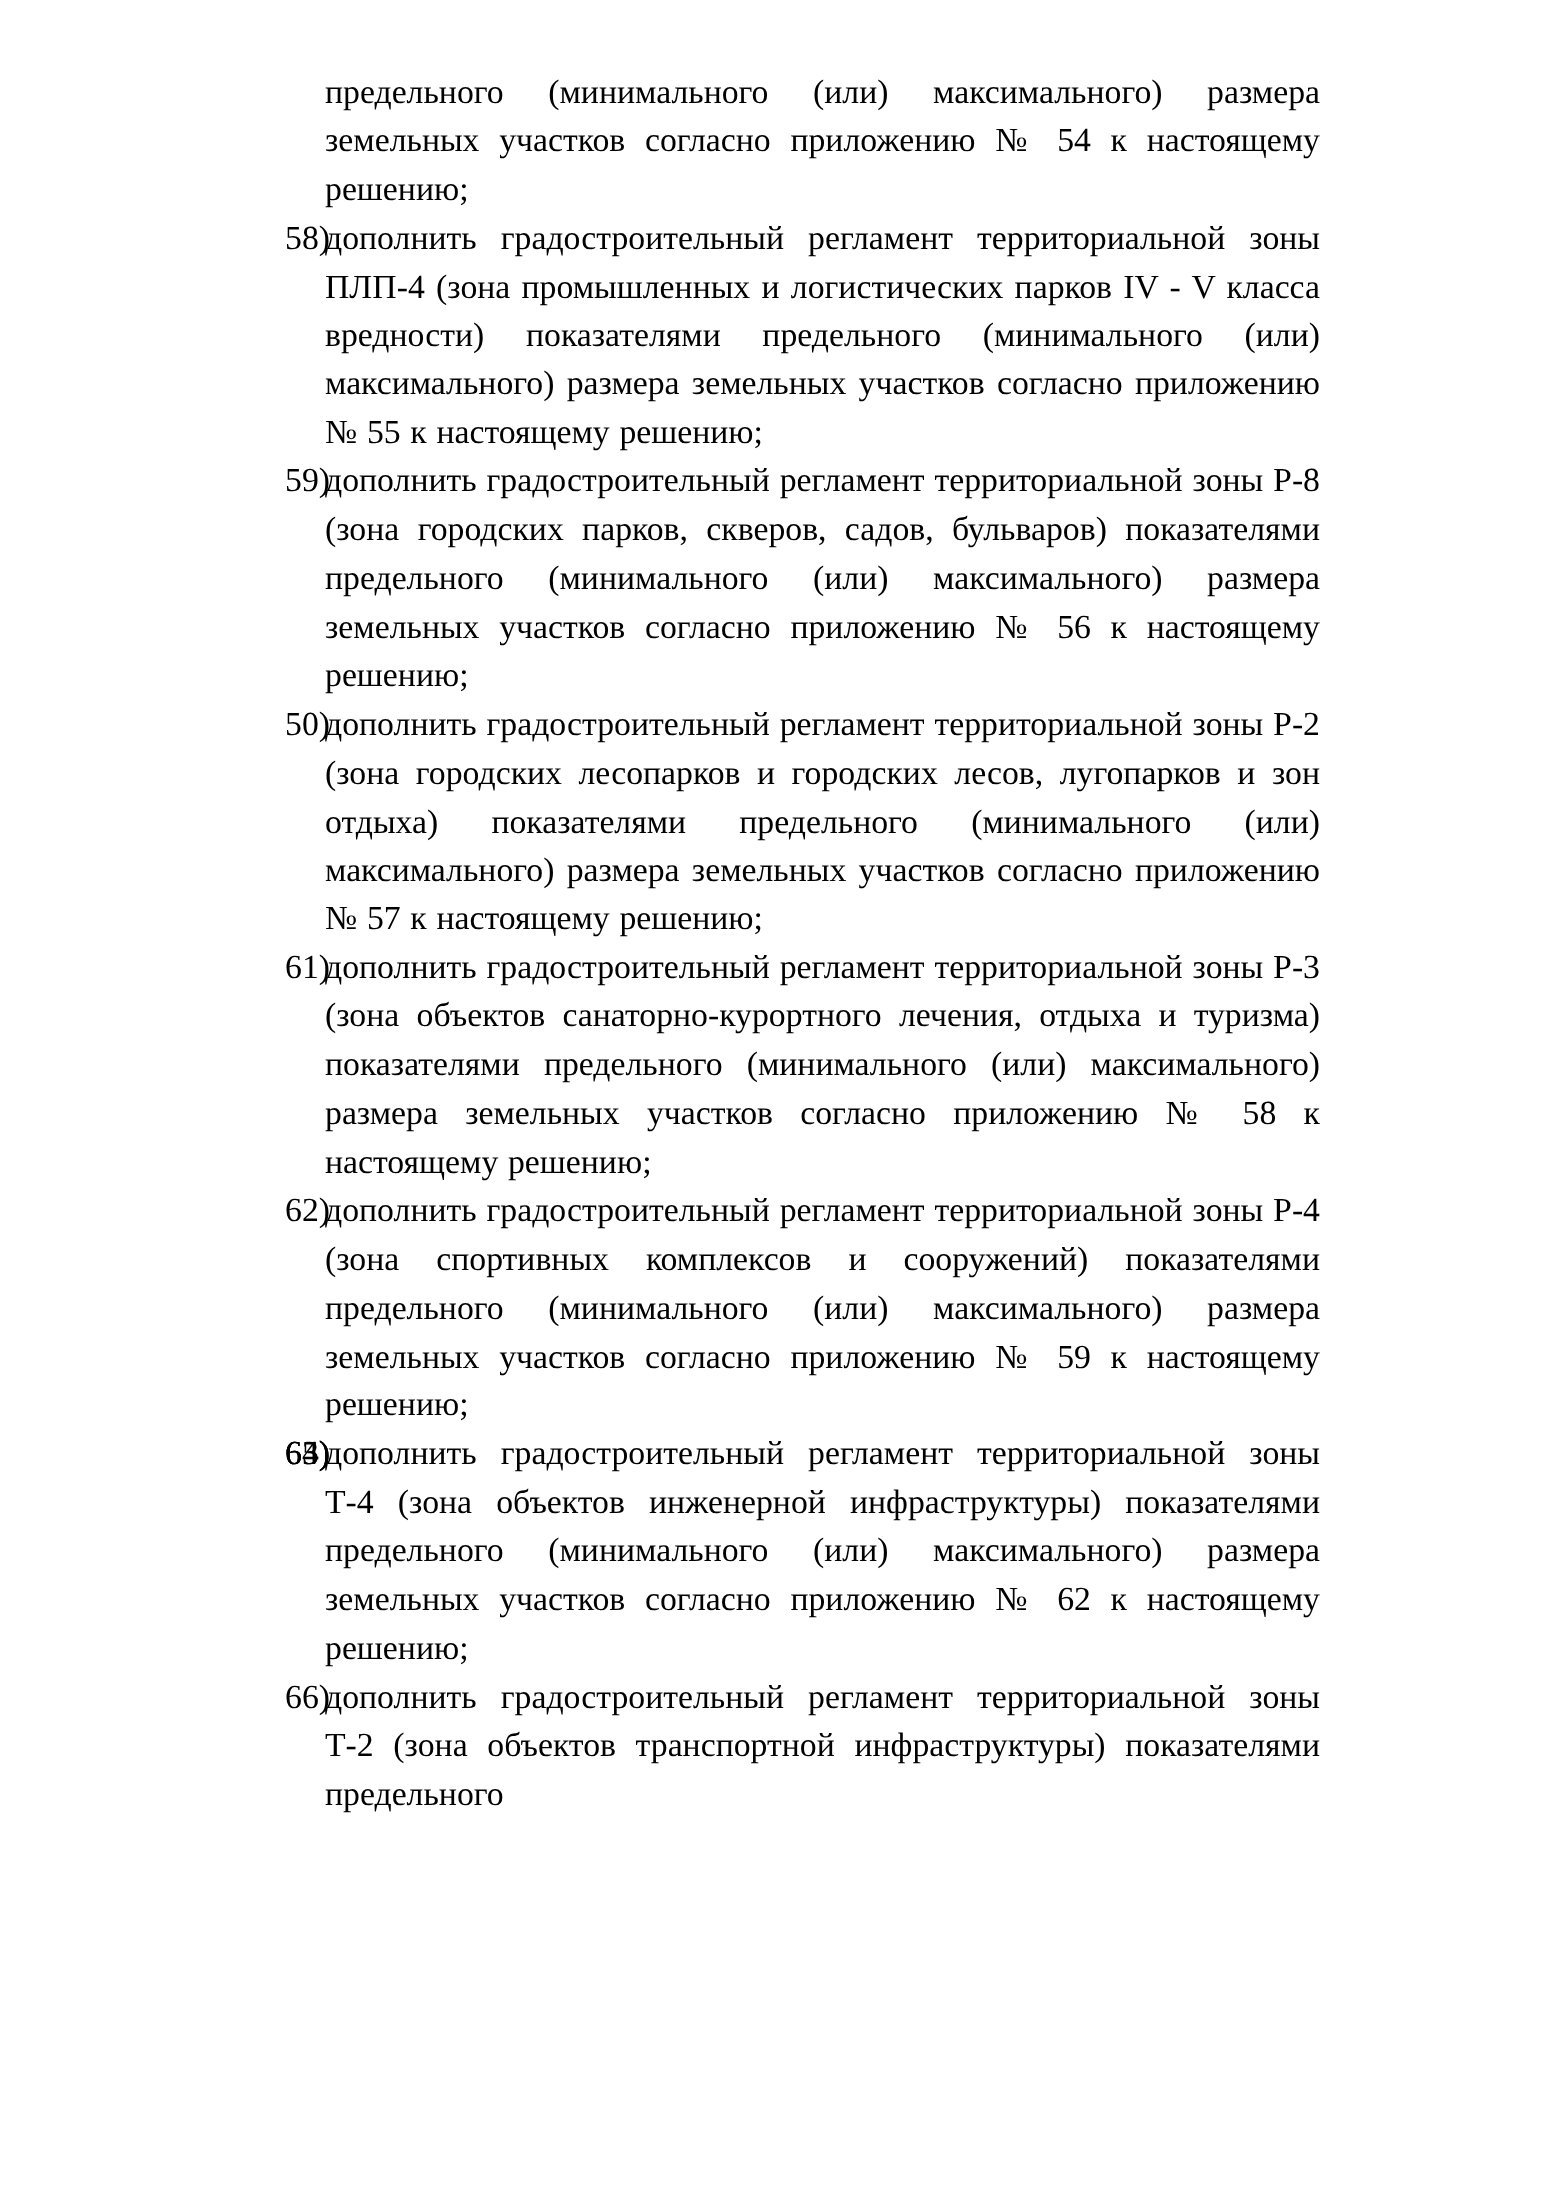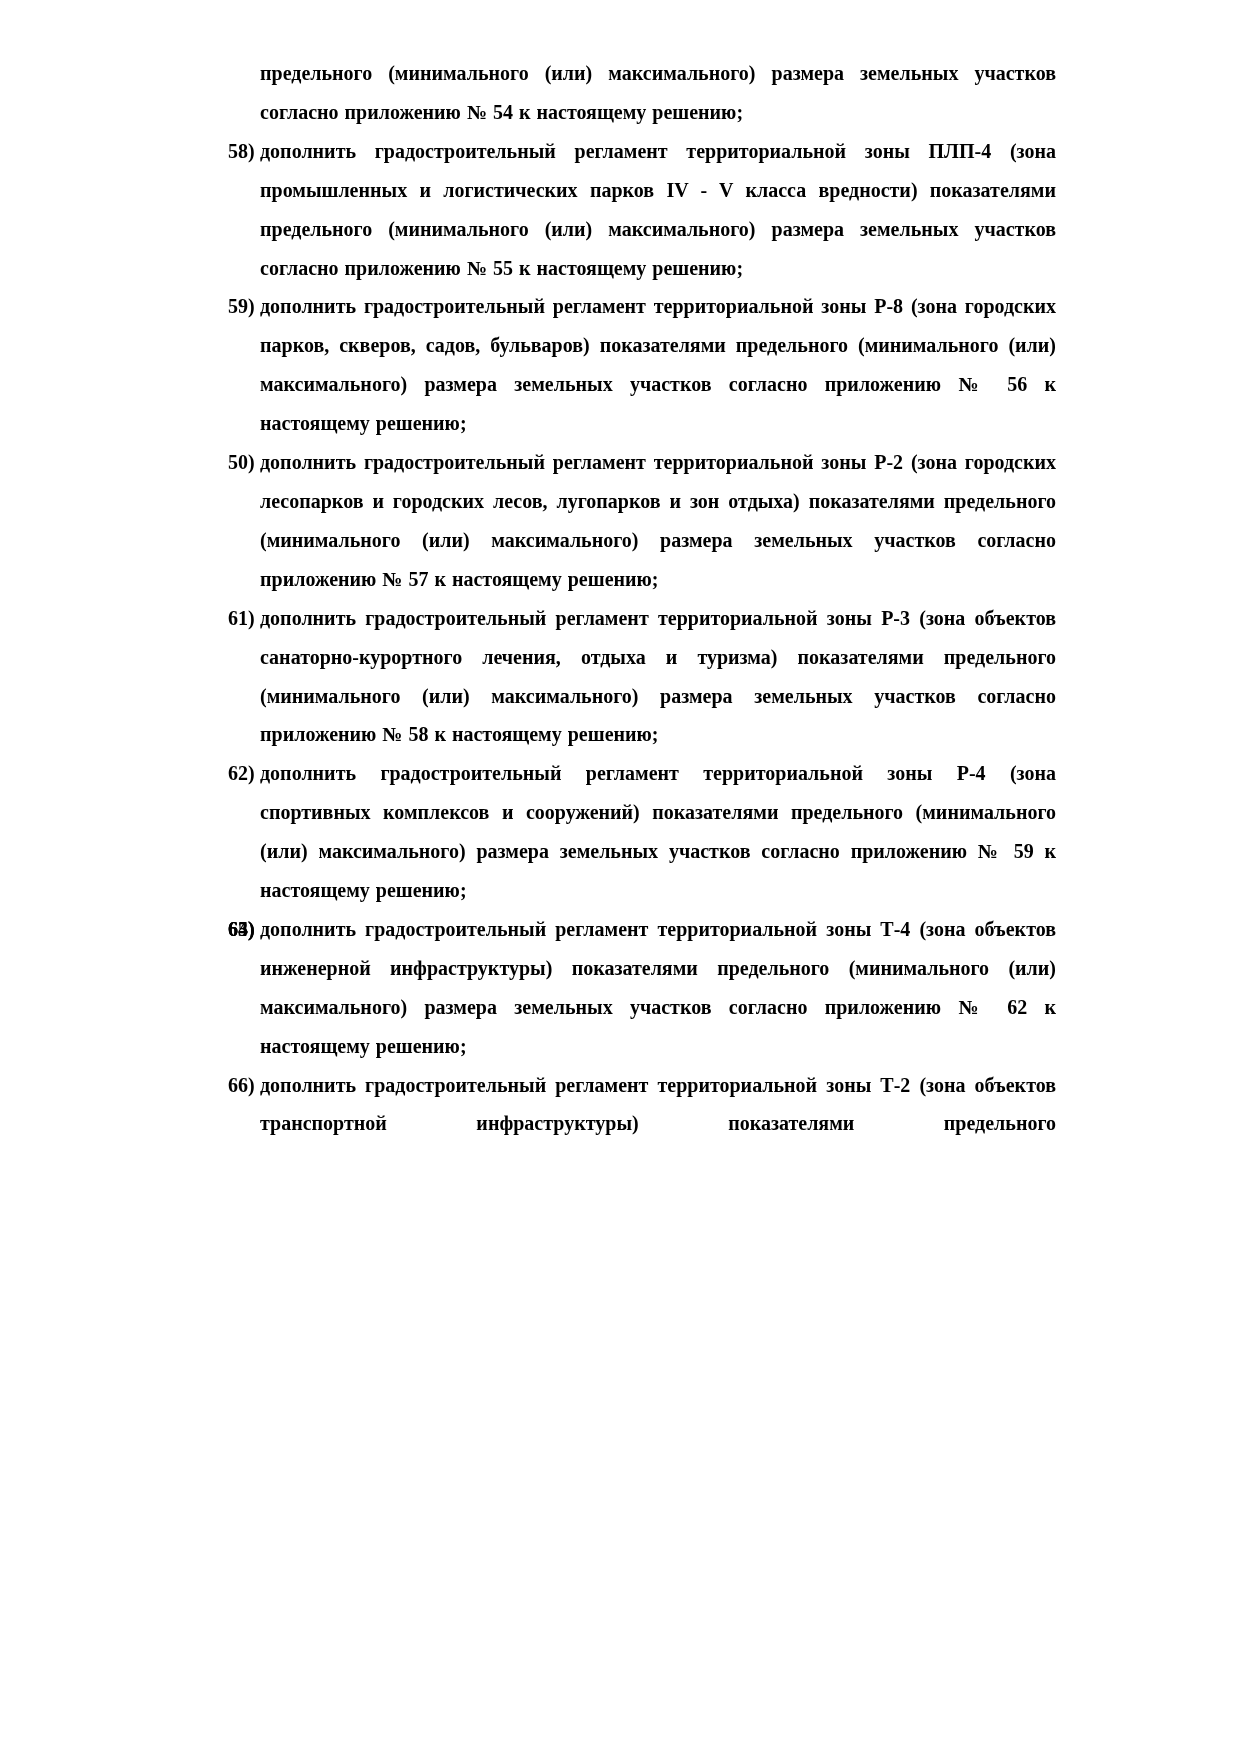--- a/index.html
+++ b/index.html
@@ -21,26 +21,25 @@
     box-sizing: border-box;
   }
   .page-content {
     box-sizing: border-box;
     padding: 54px 184px 0 228px;
   }
   .para {
     position: relative;
     margin: 0;
     padding-left: 32px;
-    font-size: 20px;
+    font-size: 27px;
     line-height: 38.9px;
     text-align: justify;
     text-align-last: left;
     word-spacing: 1px;
-    font-weight: bold;
   }
   .para .marker {
     position: absolute;
     left: 0;
     top: 0;
     white-space: nowrap;
   }
   
   .para.continued-next {
     text-align-last: justify;

